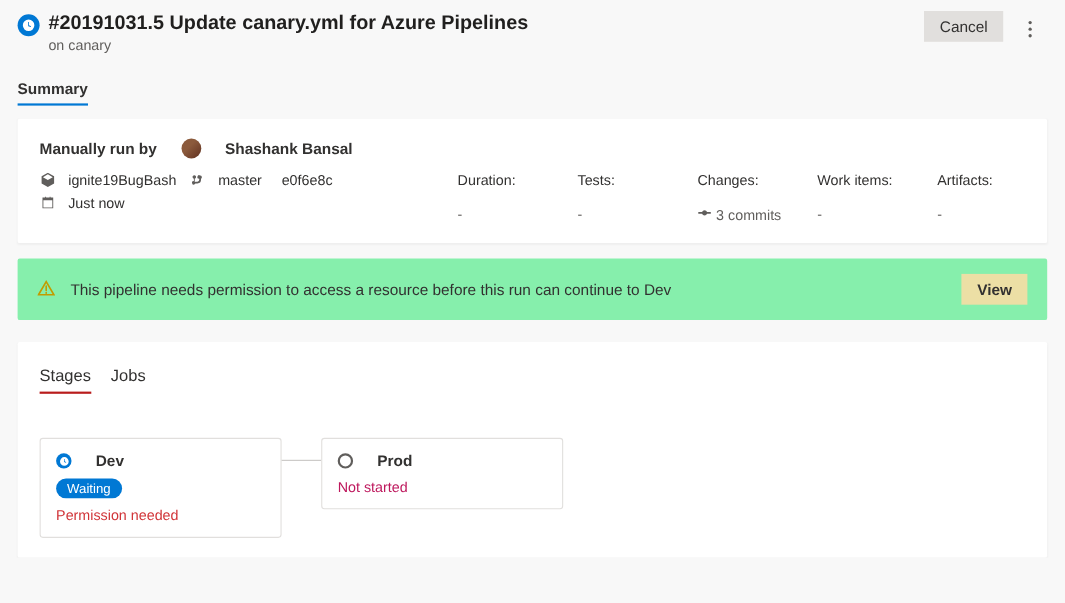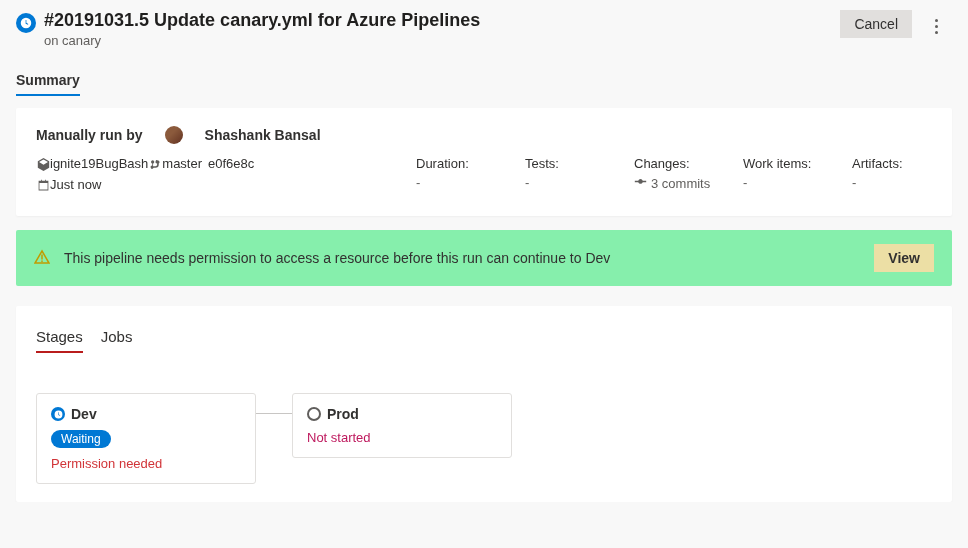--- a/index.html
+++ b/index.html
@@ -18,39 +18,39 @@
 .dots span { width: 3px; height: 3px; background: #605e5c; border-radius: 50%; }
 .tabs { padding: 0 16px; margin-top: 18px; }
 .tab { display: inline-block; padding: 6px 0; font-size: 14px; font-weight: 600; border-bottom: 2px solid #0078d4; cursor: pointer; }
 .card { background: white; margin: 12px 16px 0 16px; padding: 18px 20px; border-radius: 2px; box-shadow: 0 1px 2px rgba(0,0,0,0.04); }
 .run-by { font-size: 14px; display: flex; align-items: center; gap: 20px; margin-bottom: 12px; }
 .run-by-label { font-weight: 600; }
 .avatar { width: 18px; height: 18px; border-radius: 50%; background: linear-gradient(135deg, #8b5a3c 40%, #603020 100%); display: inline-block; margin: 0 2px; }
 .user-name { font-weight: 600; }
 .meta-row { display: flex; align-items: flex-start; }
 .meta-left { flex: 0 0 380px; }
-.meta-line { display: flex; align-items: flex-end; gap: 0; font-size: 13px; margin-bottom: 6px; }
+.meta-line { display: flex; align-items: center; gap: 12px; font-size: 13px; margin-bottom: 6px; }
 .meta-line .ico { width: 14px; height: 14px; display: inline-flex; align-items: center; justify-content: center; }
 .branch-ico svg, .repo-ico svg, .cal-ico svg, .commit-ico svg { width: 13px; height: 13px; fill: #605e5c; }
 .meta-cols { display: flex; flex: 1; justify-content: space-between; }
-.meta-col { display: flex; flex-direction: column; gap: 4px; font-size: 13px; min-width: 80px; }
+.meta-col { display: flex; flex-direction: column; gap: 16px; font-size: 13px; min-width: 80px; }
 .meta-col-label { color: #323130; }
 .meta-col-val { color: #605e5c; display: flex; align-items: center; gap: 4px; }
 .alert { background: #86efac; margin: 14px 16px 0 16px; padding: 14px 18px; display: flex; align-items: center; gap: 14px; border-radius: 2px; }
 .alert-ico { color: #e8a300; }
 .alert-ico svg { width: 16px; height: 16px; fill: none; stroke: #c19c00; stroke-width: 1.5; }
 .alert-text { flex: 1; font-size: 14px; }
 .alert .btn { background: #ecdfa5; font-weight: 600; }
 .stages-card { background: white; margin: 20px 16px 0 16px; padding: 18px 20px; border-radius: 2px; box-shadow: 0 1px 2px rgba(0,0,0,0.04); }
 .stages-tabs { display: flex; gap: 18px; border-bottom: none; margin-bottom: 8px; }
 .stab { padding: 4px 0 6px 0; font-size: 15px; cursor: pointer; }
 .stab.active { font-weight: 400; border-bottom: 2px solid #b91c1c; }
 .stage-flow { display: flex; align-items: flex-start; gap: 0; margin-top: 40px; }
 .stage-box { border: 1px solid #e1dfdd; border-radius: 3px; padding: 12px 14px; width: 220px; background: white; }
-.stage-head { display: flex; align-items: center; gap: 6px; margin-bottom: 8px; }
+.stage-head { display: flex; align-items: center; gap: 22px; margin-bottom: 8px; }
 .stage-head .small-circle { width: 14px; height: 14px; border-radius: 50%; background: #0078d4; display: flex; align-items: center; justify-content: center; }
 .stage-head .small-circle svg { width: 9px; height: 9px; fill: white; }
 .stage-head .empty-circle { width: 14px; height: 14px; border-radius: 50%; border: 2px solid #605e5c; }
 .stage-name { font-weight: 600; font-size: 14px; }
 .badge { display: inline-block; background: #0078d4; color: white; font-size: 12px; padding: 2px 10px; border-radius: 10px; margin-bottom: 8px; }
 .perm { color: #d13438; font-size: 13px; }
 .not-started { color: #be185d; font-size: 13px; }
 .connector { width: 36px; height: 1px; background: #c8c6c4; margin-top: 20px; }
 </style>
 </head>

